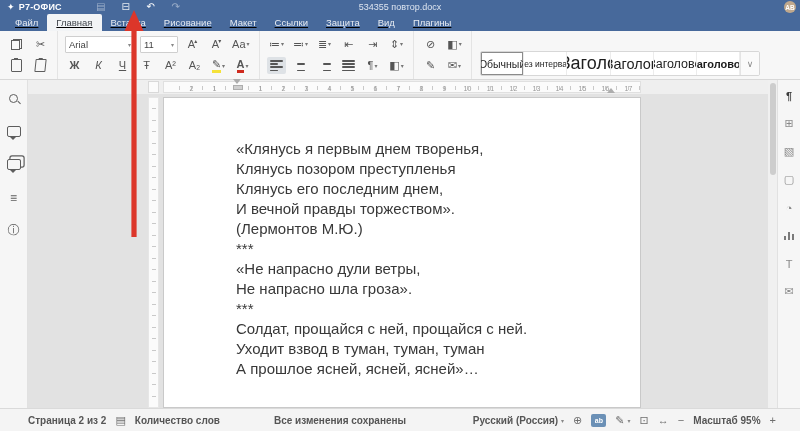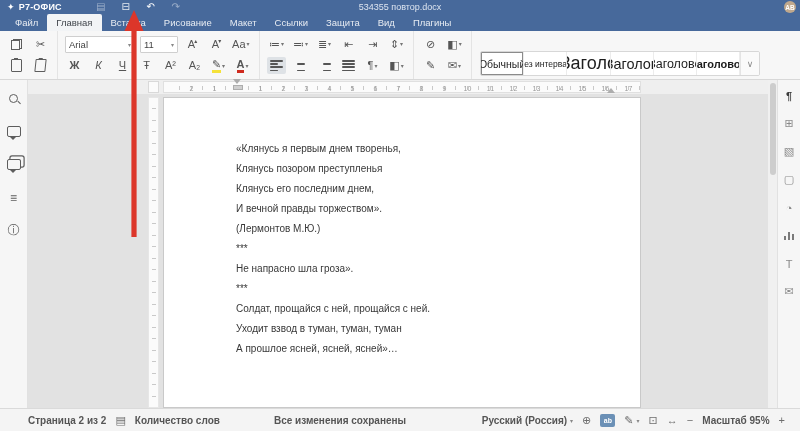--- a/index.html
+++ b/index.html
@@ -14,21 +14,21 @@
   .tb-icons{display:flex;align-items:center;gap:11px;margin-left:32px;font-size:10px;line-height:1;}
   .tb-icons .ticn{width:14px;text-align:center;}
   .o45{opacity:.45}.o8{opacity:.85}
   .tb-title{position:absolute;left:50%;transform:translateX(-50%);top:0;height:14px;line-height:14px;
             font-size:9px;color:#dde5f0;}
   .avatar{position:absolute;right:4px;top:1px;width:12px;height:12px;border-radius:50%;background:#bfa88d;
           color:#fff;font-size:6.5px;display:flex;align-items:center;justify-content:center;font-weight:bold;}
 
   
   .menubar{position:absolute;left:0;top:14px;width:800px;height:17px;background:#47699b;display:flex;align-items:flex-end;}
-  .tabs{display:flex;align-items:flex-end;height:17px;padding-left:6px;}
+  .tabs{display:flex;align-items:flex-end;height:17px;padding-left:6px;text-decoration:underline;}
   .tab{height:17px;line-height:17px;padding:0 9px;font-size:9.5px;color:rgba(255,255,255,.87);border-radius:2px 2px 0 0;white-space:nowrap;cursor:default;}
   .tab.active{background:#f2f4f6;color:#40454b;}
   .menu-right{position:absolute;right:6px;top:14px;height:17px;display:flex;align-items:center;gap:13px;color:rgba(255,255,255,.9);font-size:9.5px;}
   .mr-item{display:flex;align-items:center;gap:4px;}
   .mr-glyph{font-size:10px;line-height:1;}
 
   
   .magnifier{position:relative;display:inline-block;width:7px;height:7px;border:1.4px solid #5d5d5d;border-radius:50%;}
   .magnifier::after{content:"";position:absolute;width:4px;height:1.4px;background:#5d5d5d;right:-3.5px;bottom:-1.5px;transform:rotate(45deg);}
   .magnifier.light{border-color:rgba(255,255,255,.9);}
@@ -104,28 +104,28 @@
             display:flex;flex-direction:column;align-items:center;padding-top:8px;gap:13px;box-sizing:border-box;}
   .rbicon{width:17px;height:15px;display:flex;align-items:center;justify-content:center;color:#8a8a8a;font-size:11px;}
   .rbicon.dark{color:#3c3c3c;font-weight:bold;}
   .scrollbar{position:absolute;right:23px;top:80px;bottom:23px;width:9px;background:#f0f0f0;}
   .thumb{position:absolute;left:1.5px;top:3px;width:6px;height:92px;background:#cdcdcd;border-radius:3px;}
 
   
   .page{position:absolute;left:163px;top:97px;width:478px;height:311px;background:#fff;
         border:1px solid #c9c9c9;box-sizing:border-box;overflow:hidden;}
   .doclines{padding:41px 20px 0 72px;}
-  .dline{font-size:10px;line-height:20px;color:#383838;white-space:nowrap;}
+  .dline{font-size:15px;line-height:20px;color:#383838;white-space:nowrap;}
 
   
   .statusbar{position:absolute;left:0;bottom:0;width:800px;height:23px;background:#f4f4f4;border-top:1px solid #dadada;
              box-sizing:border-box;display:flex;align-items:center;font-size:10px;color:#555;font-weight:bold;}
   .sb-left{display:flex;align-items:center;gap:9px;padding-left:28px;}
   .sb-center{position:absolute;left:340px;transform:translateX(-50%);font-weight:bold;color:#555;}
-  .sb-right{margin-left:auto;display:flex;align-items:center;gap:9px;padding-right:15px;}
+  .sb-right{margin-left:auto;display:flex;align-items:center;gap:9px;padding-right:24px;}
   .sbicn{font-size:11px;color:#6e6e6e;font-weight:normal;line-height:1;}
   .spell{width:15px;height:13px;border-radius:2px;background:#6b90b6;color:#fff;font-size:7px;font-weight:bold;
          display:flex;align-items:center;justify-content:center;}
   .ddsm{font-size:6px;color:#888;}
   .sb-item{display:flex;align-items:center;gap:3px;}
 
   
   .arrow{position:absolute;left:0;top:0;width:800px;height:431px;pointer-events:none;z-index:60;}
 </style>
 </head>
@@ -383,20 +383,21 @@
   </div>
 
   <div class="page">
     <div class="doclines">
       <div class="dline">«Клянусь я первым днем творенья,</div>
       <div class="dline">Клянусь позором преступленья</div>
       <div class="dline">Клянусь его последним днем,</div>
       <div class="dline">И вечной правды торжеством».</div>
       <div class="dline">(Лермонтов М.Ю.)</div>
       <div class="dline">***</div>
+      <div class="dline">«Не напрасно дули ветры,</div>
       <div class="dline">Не напрасно шла гроза».</div>
       <div class="dline">***</div>
       <div class="dline">Солдат, прощайся с ней, прощайся с ней.</div>
       <div class="dline">Уходит взвод в туман, туман, туман</div>
       <div class="dline">А прошлое ясней, ясней, ясней»…</div>
     </div>
   </div>
 
   <div class="scrollbar">
     <div class="thumb"></div>

